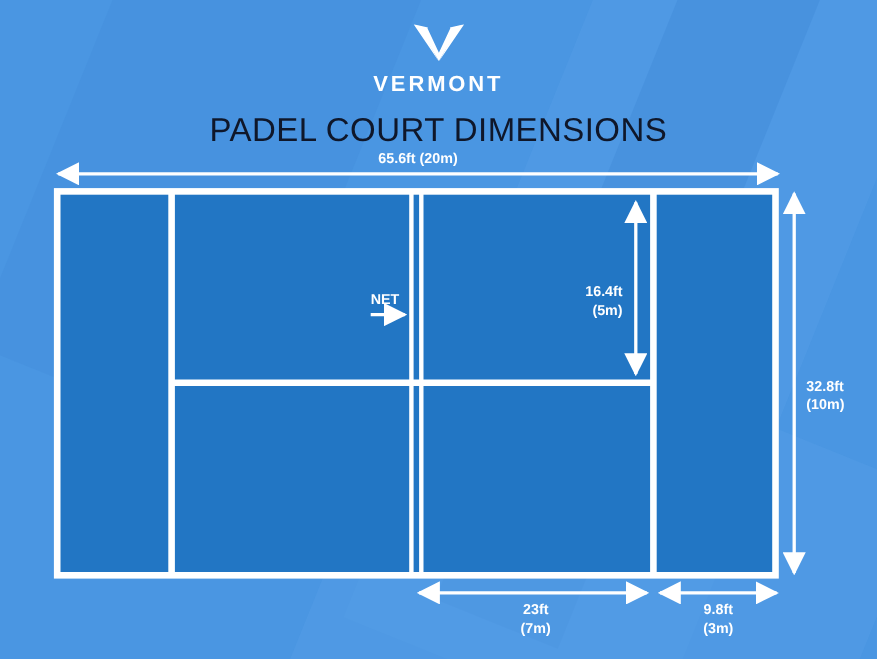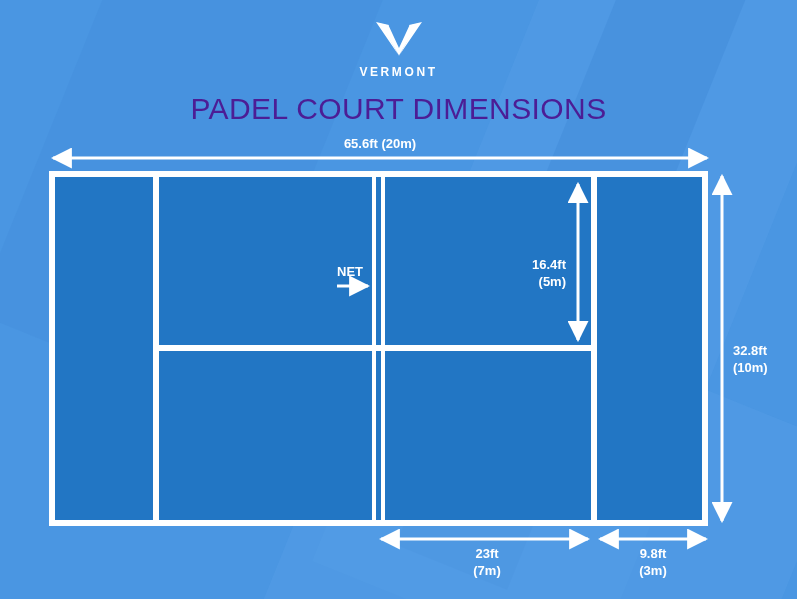--- a/index.html
+++ b/index.html
@@ -15,25 +15,25 @@
   .bg-stripe { position:absolute; background:#539de6; opacity:.55; }
   .bg-stripe.dark { background:#4189d8; opacity:.45; }
 
   
   #header {
     position:absolute; top:0; left:0; width:797px; height:130px;
     display:flex; flex-direction:column; align-items:center; z-index:5;
   }
   #logo-mark { margin-top:22px; }
   #brand-name {
-    color:#ffffff; font-size:12px; font-weight:bold;
+    color:#ffffff; font-size:20px; font-weight:bold;
     letter-spacing:2.6px; margin-top:5px;
   }
   #page-title {
-    color:#4c1d95; font-size:30px; font-weight:normal;
+    color:#0f172a; font-size:30px; font-weight:normal;
     letter-spacing:.4px; margin-top:13px;
   }
 
   
   #diagram { position:absolute; inset:0; z-index:4; }
   #diagram text { fill:#ffffff; font-family:"Liberation Sans", sans-serif; font-weight:bold; }
   .dim-label { font-size:13px; }
   .net-label  { font-size:13px; }
 </style>
 </head>

